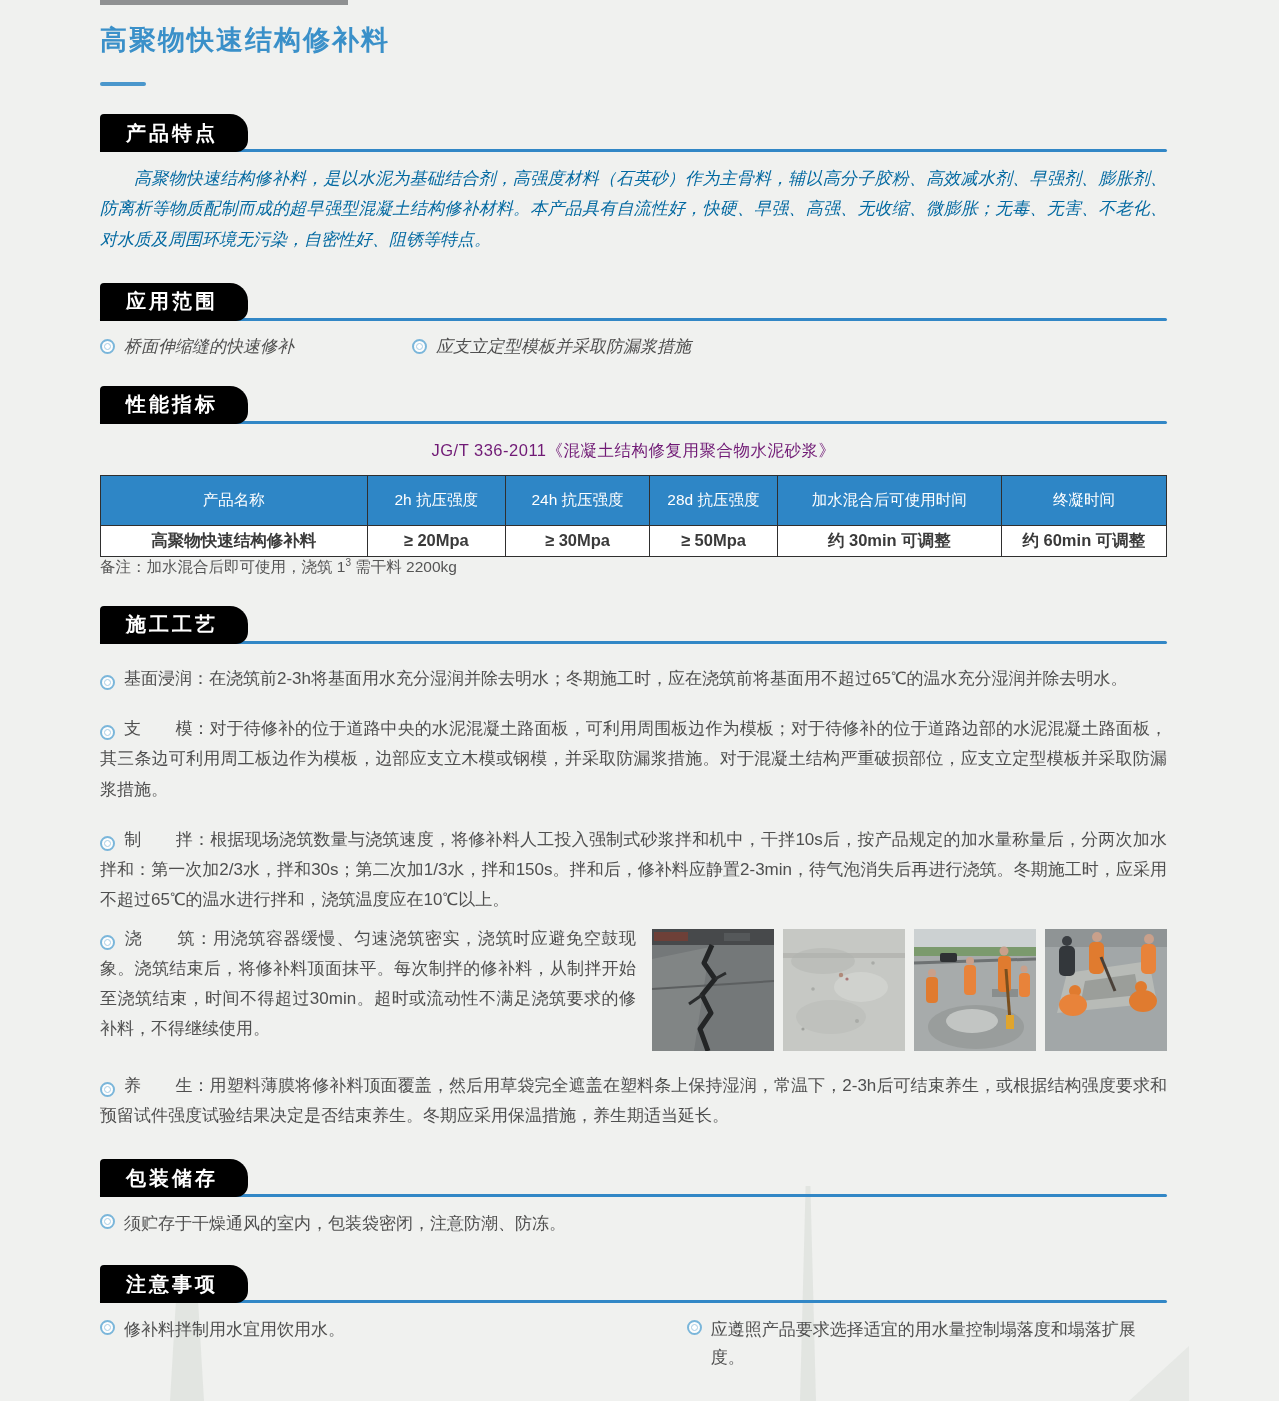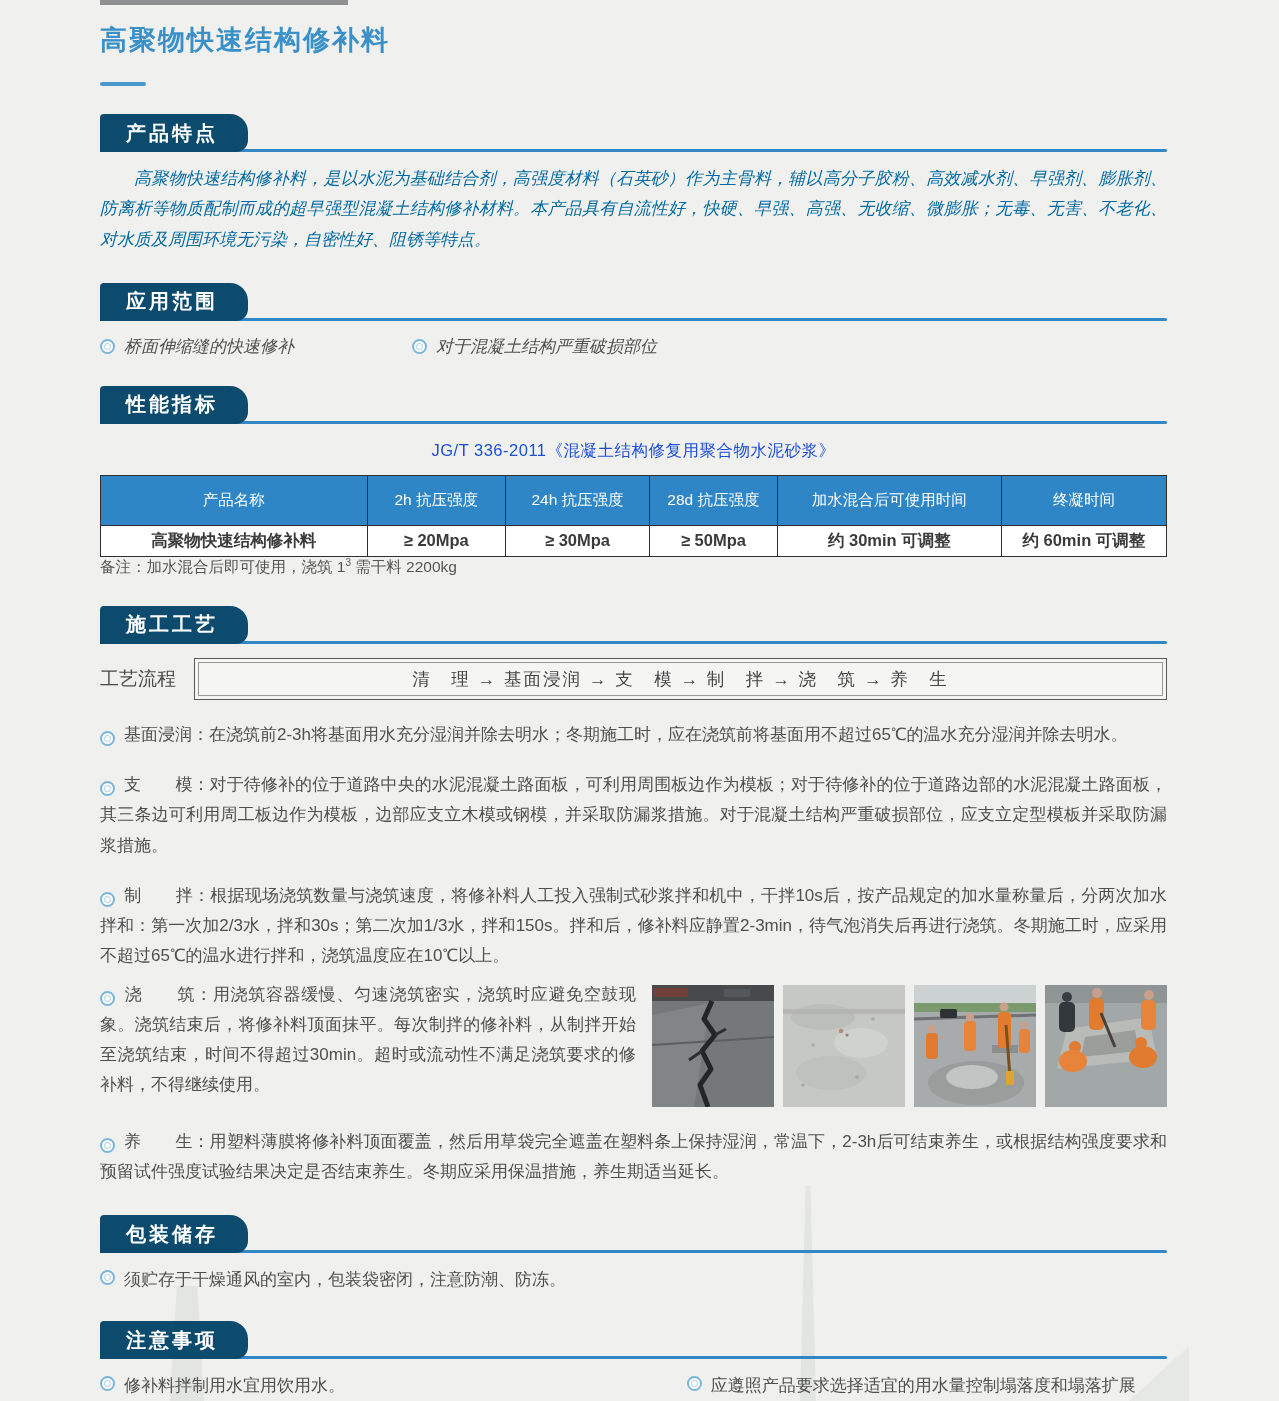--- a/index.html
+++ b/index.html
@@ -14,39 +14,39 @@
   .content { padding:16px 112px 0 100px; position:relative; z-index:2; }
 
   .page-title { color:#3a90c9; font-size:27px; font-weight:bold; letter-spacing:2px; margin-top:6px; }
   .title-dash { width:46px; height:4px; background:#4a97cc; margin-top:24px; border-radius:2px; }
 
   .section { margin-top:24px; }
   .sec-head { position:relative; height:42px; }
   .sec-line { position:absolute; left:0; right:0; bottom:0; height:3px; background:#3287c6; border-radius:2px; }
   .sec-tab {
     position:absolute; left:0; bottom:0; height:38px; min-width:148px;
-    background:#0c4a6e; color:#fff; font-size:20px; font-weight:bold;
+    background:#000000; color:#fff; font-size:20px; font-weight:bold;
     display:flex; align-items:center; justify-content:center;
     padding:0 26px 0 22px; letter-spacing:3px;
     border-radius:4px 18px 12px 0;
     margin-top:26px;
   }
 
   .body-para { font-size:17px; line-height:1.78; text-align:justify; margin-top:12px; color:#0369a1;font-style:italic; }
   .indent { text-indent:2em; }
 
   .blt { width:15px; height:15px; border:2px solid #7ab6da; border-radius:50%; background:#fdfdfd;
          display:inline-flex; align-items:center; justify-content:center; vertical-align:-2px; margin-right:9px; flex:none; }
   .blt-in { width:7px; height:7px; border:1px solid #a7cde4; border-radius:50%; background:#fff; }
 
   .app-row { display:flex; margin-top:14px; }
   .app-item { display:flex; align-items:center; font-size:17px; color:#4f4f4f;font-style:italic; }
   .app-item:first-child { width:312px; }
 
-  .std { text-align:center; font-size:16.5px; color:#1d4ed8; margin-top:16px; letter-spacing:.5px; }
+  .std { text-align:center; font-size:16.5px; color:#701a75; margin-top:16px; letter-spacing:.5px; }
   table { width:100%; border-collapse:collapse; margin-top:13px; background:#fff; }
   th { background:#2e86c6; color:#fff; font-weight:normal; font-size:15.5px; padding:14px 4px; border:1px solid #2f2f2f; }
   td { color:#3a3a3a; font-weight:bold; font-size:16.5px; text-align:center; padding:4px; border:1px solid #2f2f2f; }
   .tbl-note { font-size:15.5px; color:#555; }
   .tbl-note sup { font-size:10px; }
 
   .flow-row { display:flex; align-items:stretch; margin-top:14px; gap:18px; }
   .flow-label { font-size:19px; color:#4a4a4a; flex:none; align-self:center; }
   .flow-box { flex:1; border:1px solid #5a5a5a; outline:1px solid #9a9a9a; outline-offset:-5px;
               padding:8px 10px; text-align:center; font-size:17.5px; color:#444; letter-spacing:2px; background:rgba(255,255,255,.35); }
@@ -98,21 +98,21 @@
       <div class="app-item">
         <span class="blt">
             <span class="blt-in"></span>
           </span>
         <span>桥面伸缩缝的快速修补</span>
       </div>
       <div class="app-item">
         <span class="blt">
             <span class="blt-in"></span>
           </span>
-        <span>对于混凝土结构严重破损部位</span>
+        <span>应支立定型模板并采取防漏浆措施</span>
       </div>
     </div>
   </section>
 
   <section class="section">
     <div class="sec-head">
       <div class="sec-line"></div>
       <div class="sec-tab">性能指标</div>
     </div>
     <p class="std">JG/T 336-2011《混凝土结构修复用聚合物水泥砂浆》</p>
@@ -148,24 +148,20 @@
     </table>
     <p class="tbl-note"><span>备注：加水混合后即可使用，浇筑 1</span><sup>3</sup><span> 需干料 2200kg</span></p>
   </section>
 
   <section class="section">
     <div class="sec-head">
       <div class="sec-line"></div>
       <div class="sec-tab">施工工艺</div>
     </div>
 
-    <div class="flow-row">
-      <span class="flow-label">工艺流程</span>
-      <div class="flow-box"><span>清　理 → 基面浸润 → 支　模 → 制　拌 → 浇　筑 → 养　生</span></div>
-    </div>
 
     <p class="step">
       <span class="blt">
           <span class="blt-in"></span>
         </span><span class="step-label">基面浸润：</span><span>在浇筑前2-3h将基面用水充分湿润并除去明水；冬期施工时，应在浇筑前将基面用不超过65℃的温水充分湿润并除去明水。</span>
     </p>
     <p class="step">
       <span class="blt">
           <span class="blt-in"></span>
         </span><span class="step-label">支　　模：</span><span>对于待修补的位于道路中央的水泥混凝土路面板，可利用周围板边作为模板；对于待修补的位于道路边部的水泥混凝土路面板，其三条边可利用周工板边作为模板，边部应支立木模或钢模，并采取防漏浆措施。对于混凝土结构严重破损部位，应支立定型模板并采取防漏浆措施。</span>

